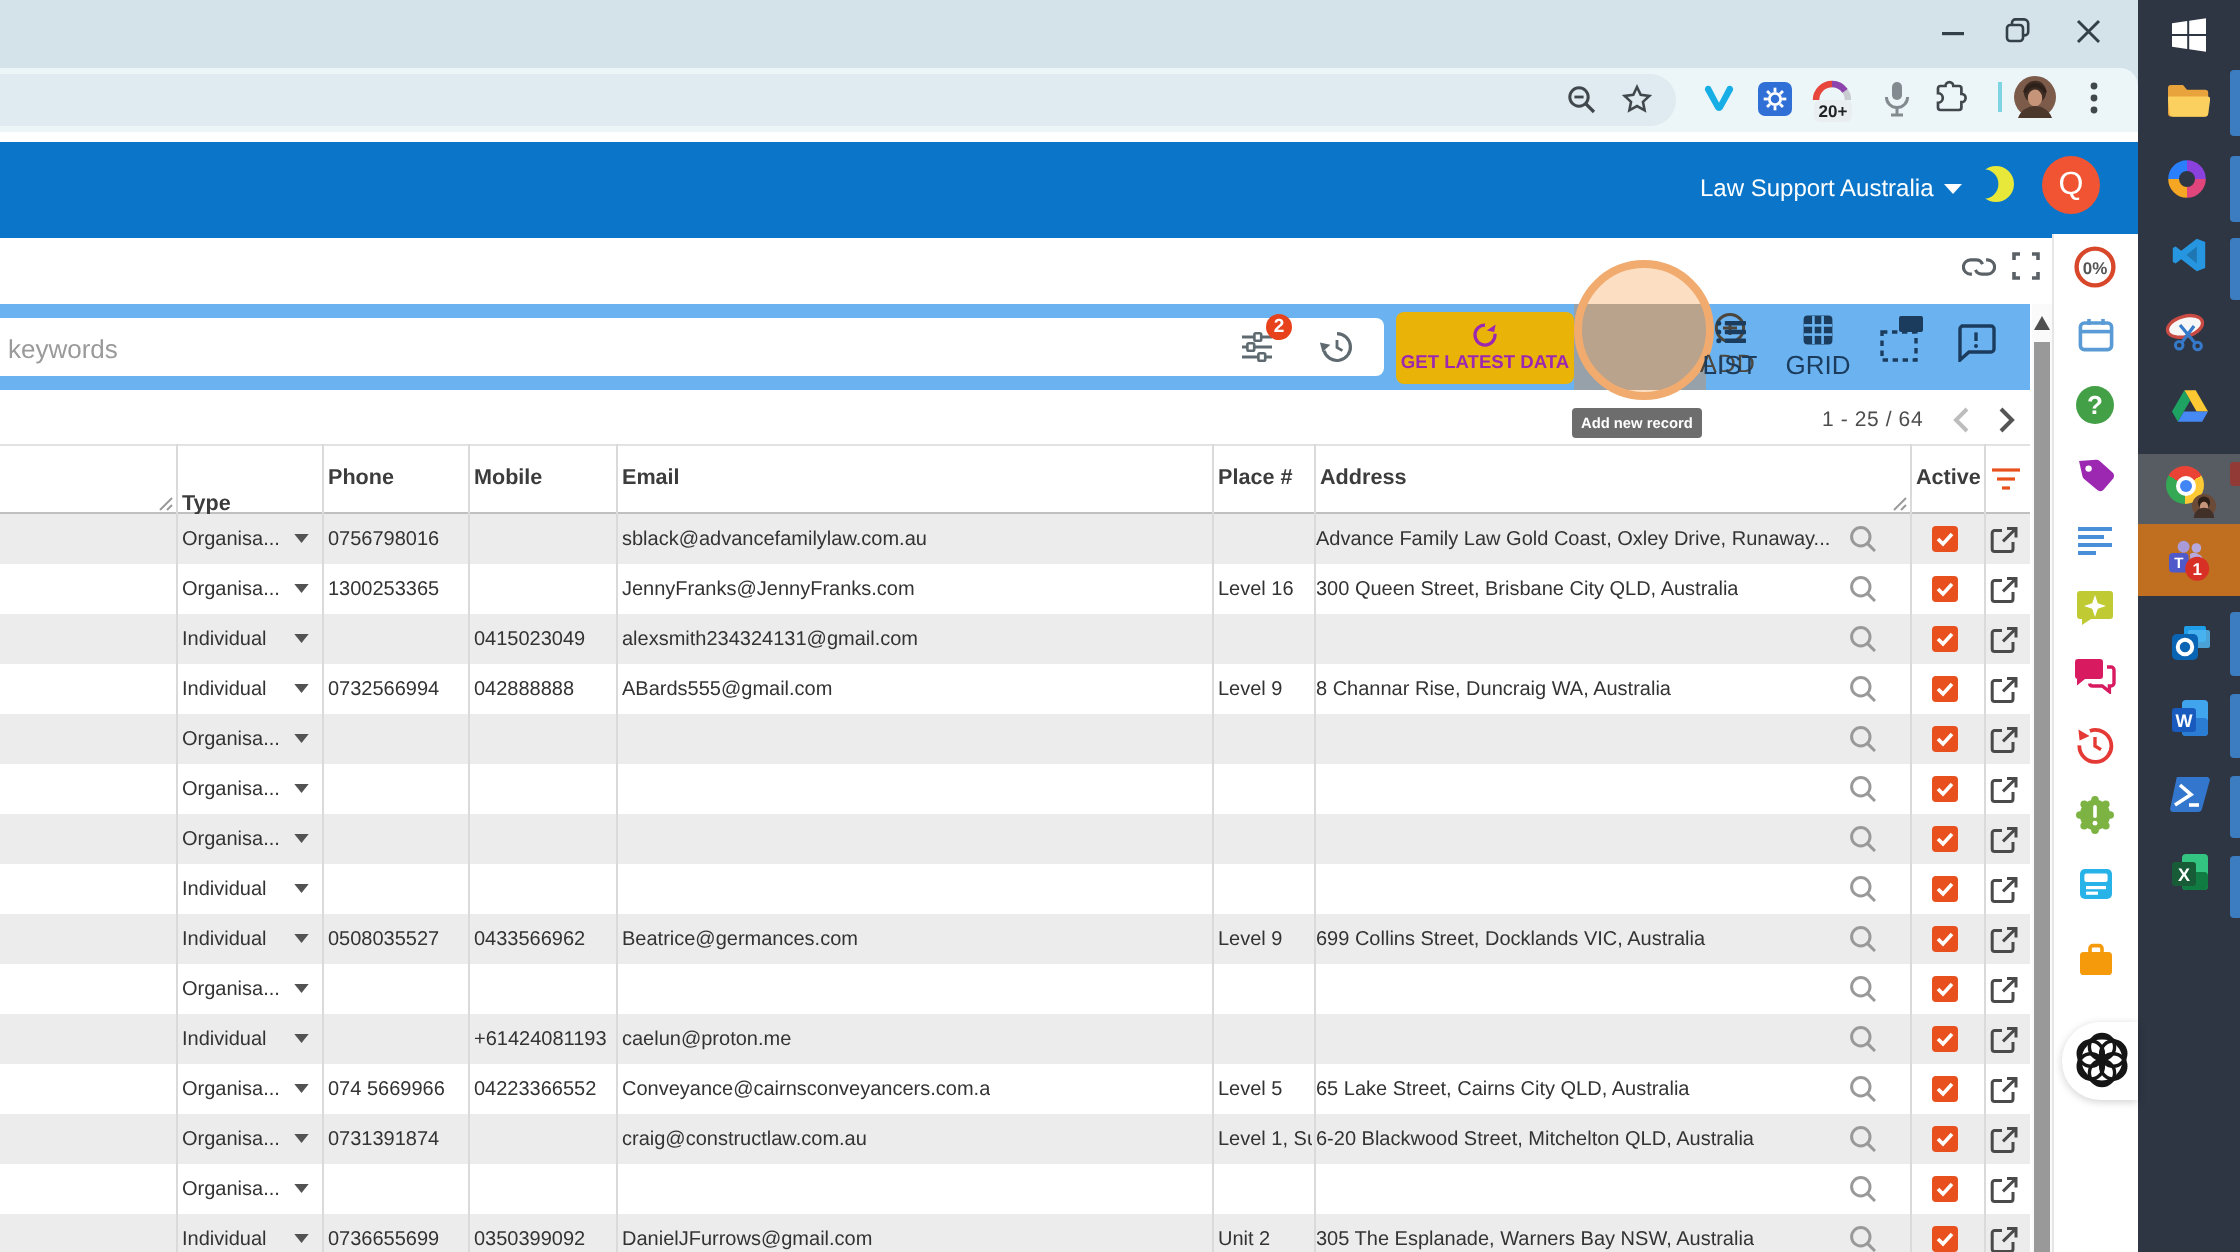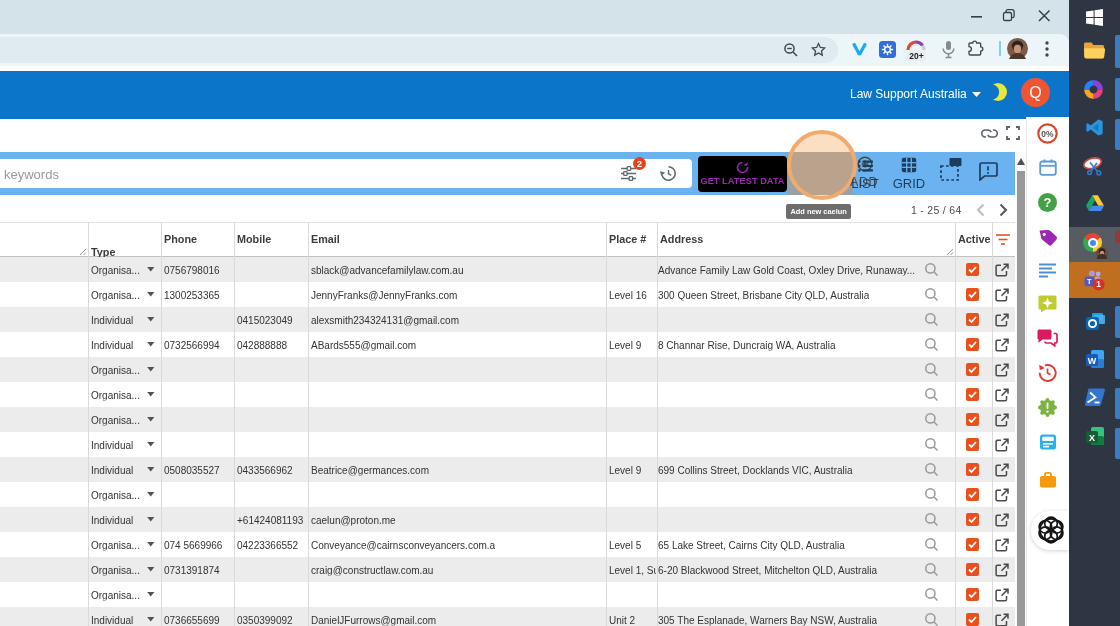--- a/index.html
+++ b/index.html
@@ -14,21 +14,21 @@
   #omnibox  { left:-20px; top:37px; width:858px; height:26px; background:#dfebf0; border-radius:13px; }
 
   
   #whitegap { left:0; top:66px; width:1069px; height:5px; background:#fff; }
   #appbar { left:0; top:71px; width:1069px; height:48px; background:#0b76c9; }
 
   #bluetool { left:0; top:152px; width:1015px; height:43px; background:#6bb3f0; }
   #kwinput { left:0; top:159px; width:692px; height:29px; background:#fff; border-radius:0 4px 4px 0; }
   #kwinput .ph { position:absolute; left:4px; top:8px; font-size:13px; color:#9a9a9a; }
 
-  #getbtn { left:698px; top:156px; width:89px; height:36px; background:#000000; border-radius:4px; }
+  #getbtn { left:698px; top:156px; width:89px; height:36px; background:#eab308; border-radius:4px; }
   #getbtn .lbl { position:absolute; left:0; right:0; top:20px; text-align:center; font-size:9.3px; white-space:nowrap; font-weight:bold; color:#9c27b0; }
 
   #addgray { left:787px; top:152px; width:66px; height:43px; background:#96a1a9; }
   #spot { left:787px; top:130px; width:70px; height:70px; border-radius:50%; border:4px solid #f1ab6e; background:rgba(247,166,89,0.36); }
   #addbtn { left:787px; top:152px; width:66px; height:43px; text-align:center;margin-left:44px; }
   #addbtn .lbl { position:absolute; left:0; right:0; top:23px; font-size:12.5px; color:#4c463c; letter-spacing:0.5px; }
 
   .toolbtn { text-align:center; }
   .toolbtn .lbl { font-size:13px; color:#1c3c5e; }
 
@@ -229,21 +229,21 @@
   <rect x="1" y="9" width="17" height="14" fill="none" stroke="#1c3c5e" stroke-width="1.7" stroke-dasharray="2.7 2.3"></rect>
   <rect x="9.5" y="1" width="12" height="8" rx="1" fill="#1c3c5e"></rect>
 </svg>
 
 <svg class="abs" style="left:978px;top:162px" width="20" height="19" viewBox="0 0 20 19">
   <path d="M2.5 1 h15 a1.5 1.5 0 0 1 1.5 1.5 v10 a1.5 1.5 0 0 1-1.5 1.5 h-11 l-4.5 4 v-15.5 a1.5 1.5 0 0 1 1.5-1.5 z" fill="none" stroke="#1c3c5e" stroke-width="1.7"></path>
   <line x1="10" y1="4.2" x2="10" y2="8.5" stroke="#1c3c5e" stroke-width="1.7"></line>
   <circle cx="10" cy="11" r="1" fill="#1c3c5e"></circle>
 </svg>
 
-<div id="tooltip" class="abs">Add new caelun</div>
+<div id="tooltip" class="abs">Add new record</div>
 <div id="pager" class="abs">1 - 25 / 64</div>
 <svg class="abs" style="left:976px;top:203px" width="9" height="14" viewBox="0 0 9 14">
     <path d="M7.5 1.5 L2 7 L7.5 12.5" fill="none" stroke="#bdbdbd" stroke-width="2"></path>
   </svg>
 <svg class="abs" style="left:999px;top:203px" width="9" height="14" viewBox="0 0 9 14">
     <path d="M1.5 1.5 L7 7 L1.5 12.5" fill="none" stroke="#555" stroke-width="2"></path>
   </svg>
 
 <div id="tablewrap" class="abs" style="left:0;top:222px;width:1015px;height:404px;overflow:hidden;">
     <div style="position:absolute;left:0;top:0;width:1015px;height:35px;border-top:1px solid #e2e2e2;border-bottom:1px solid #c0c0c0;background:#fff"></div>

